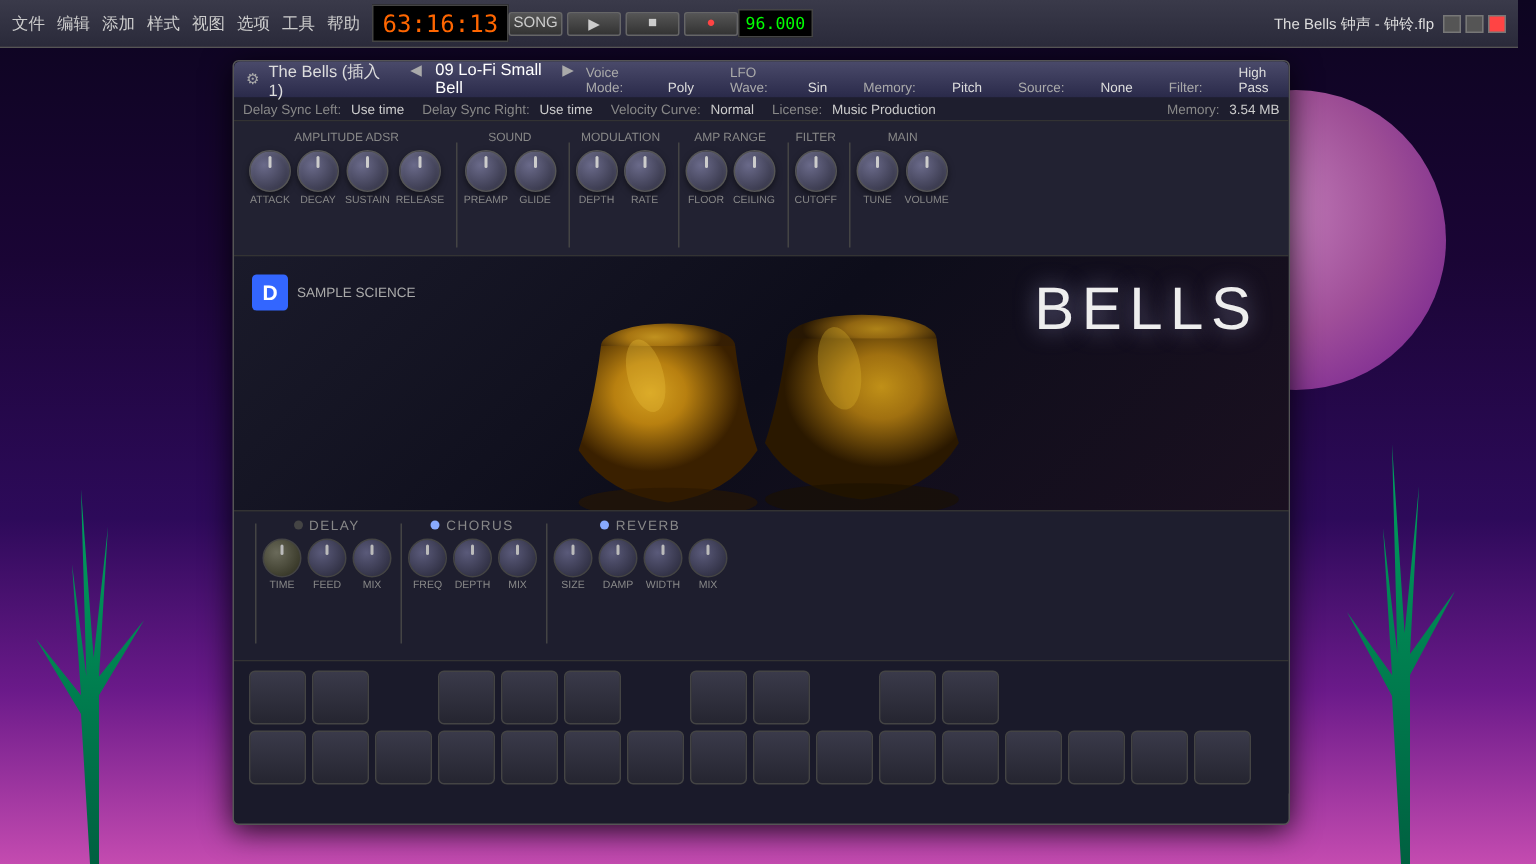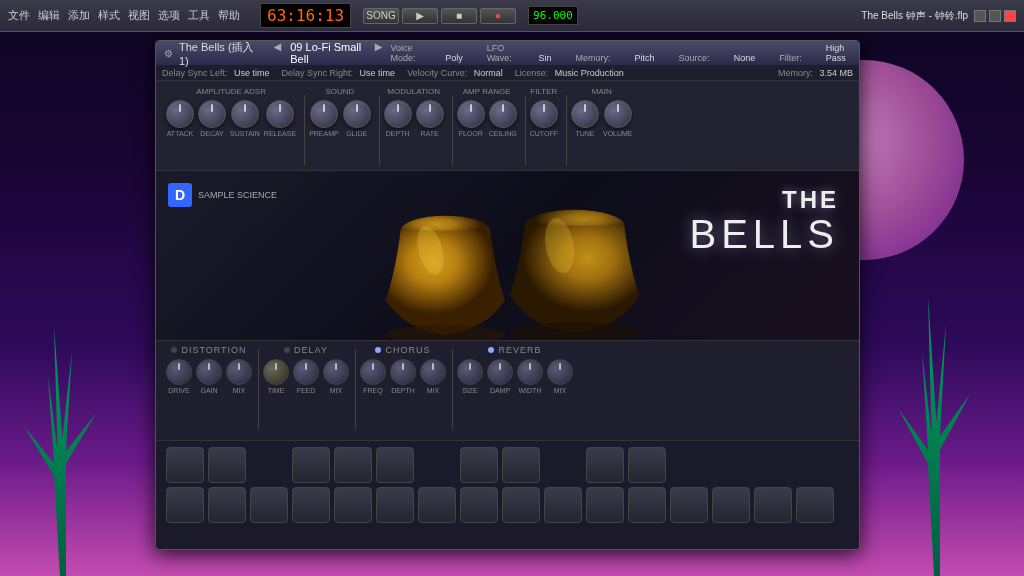--- a/index.html
+++ b/index.html
@@ -48,27 +48,26 @@
       height: 280px;
       background: linear-gradient(to top, #006040, #00a060);
       clip-path: polygon(50% 100%, 45% 60%, 20% 40%, 45% 55%, 40% 20%, 48% 50%, 45% 0%, 52% 45%, 60% 10%, 55% 50%, 80% 35%, 55% 55%, 55% 100%);
     }
 
     
     .top-bar {
       position: absolute;
       top: 0;
       left: 0;
-      right: 0;
+      right: 12px;
       height: 32px;
       background: linear-gradient(180deg, #3a3a4a, #2a2a3a);
       display: flex;
       align-items: center;
       padding: 0 8px;
-      gap: 12px;
       z-index: 100;
       border-bottom: 1px solid #555;
       justify-content: flex-end;
     }
 
     .top-bar-menu {
       display: flex;
       gap: 8px;
       font-size: 11px;
       color: #ccc;
@@ -665,47 +664,26 @@
       </svg>
     </div>
 
     <div class="brand-logo">
       <div class="brand-icon">D</div>
       <div class="brand-text">SAMPLE
 SCIENCE</div>
     </div>
 
     <div class="title-text">
-      <div class="title-the">THE</div>
       <div class="title-bells">BELLS</div>
     </div>
   </div>
 
   <div class="effects-section">
 
-    <div class="effect-group">
-      <div class="effect-header">
-        <div class="effect-led"></div>
-        <span class="effect-name">DISTORTION</span>
-      </div>
-      <div class="effect-knobs">
-        <div class="knob-wrap">
-          <div class="knob-sm"></div>
-          <span class="knob-label">DRIVE</span>
-        </div>
-        <div class="knob-wrap">
-          <div class="knob-sm"></div>
-          <span class="knob-label">GAIN</span>
-        </div>
-        <div class="knob-wrap">
-          <div class="knob-sm"></div>
-          <span class="knob-label">MIX</span>
-        </div>
-      </div>
-    </div>
 
     <div class="group-separator" style="height:80px;margin-top:4px"></div>
 
     <div class="effect-group">
       <div class="effect-header">
         <div class="effect-led"></div>
         <span class="effect-name">DELAY</span>
       </div>
       <div class="effect-knobs">
         <div class="knob-wrap">

